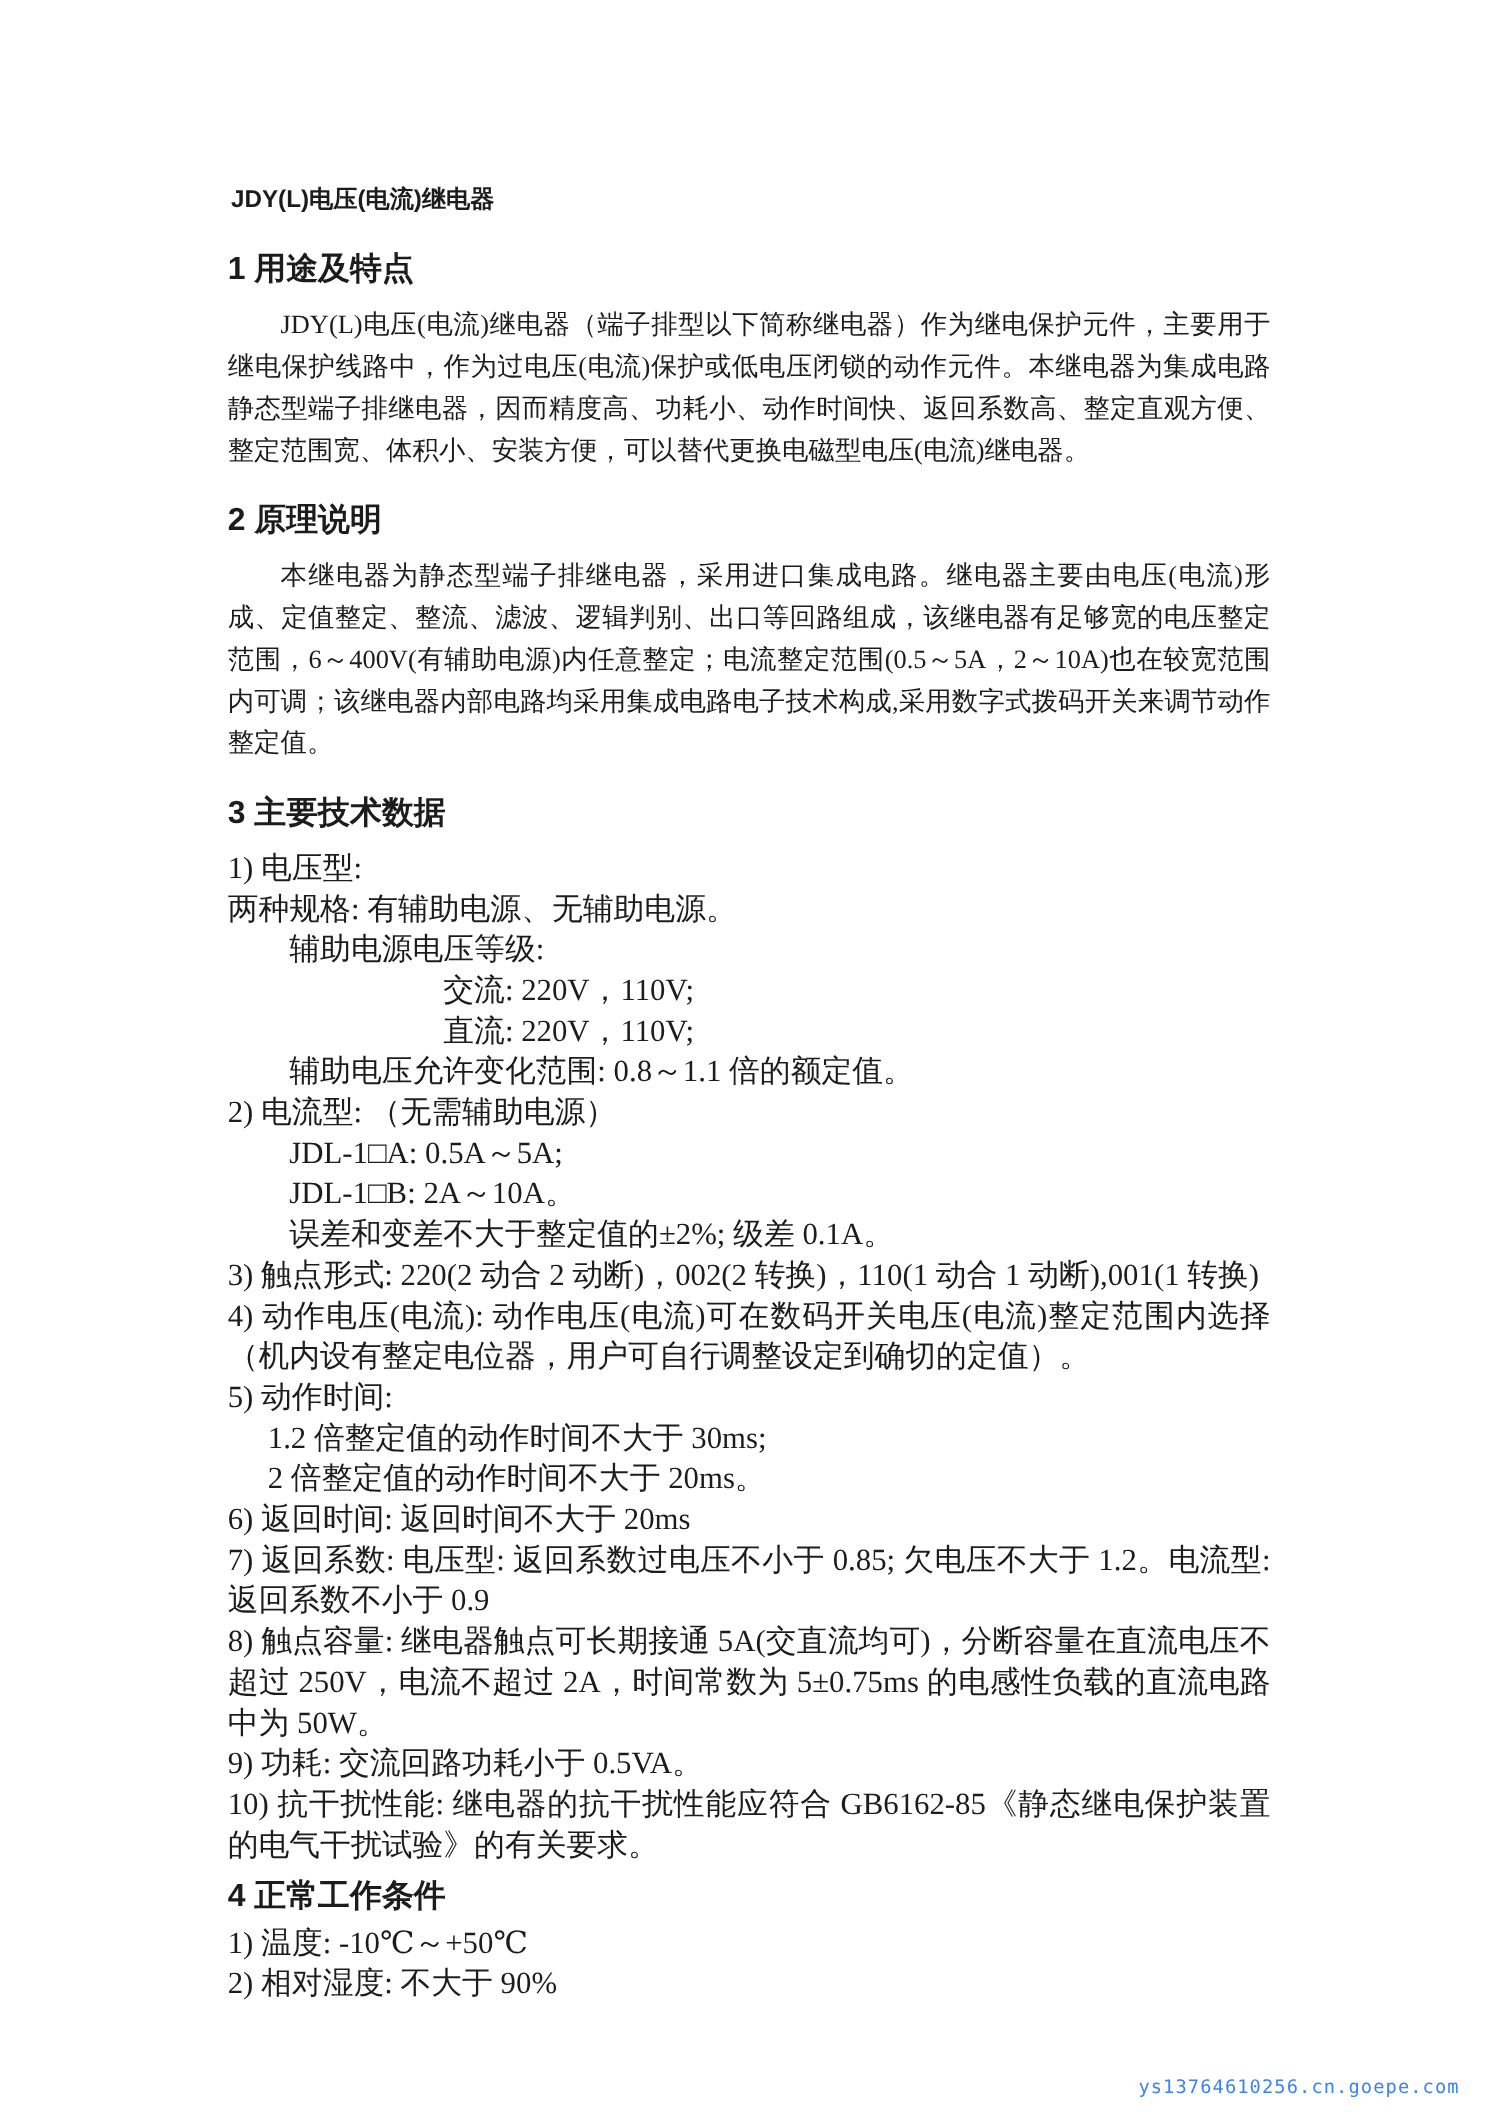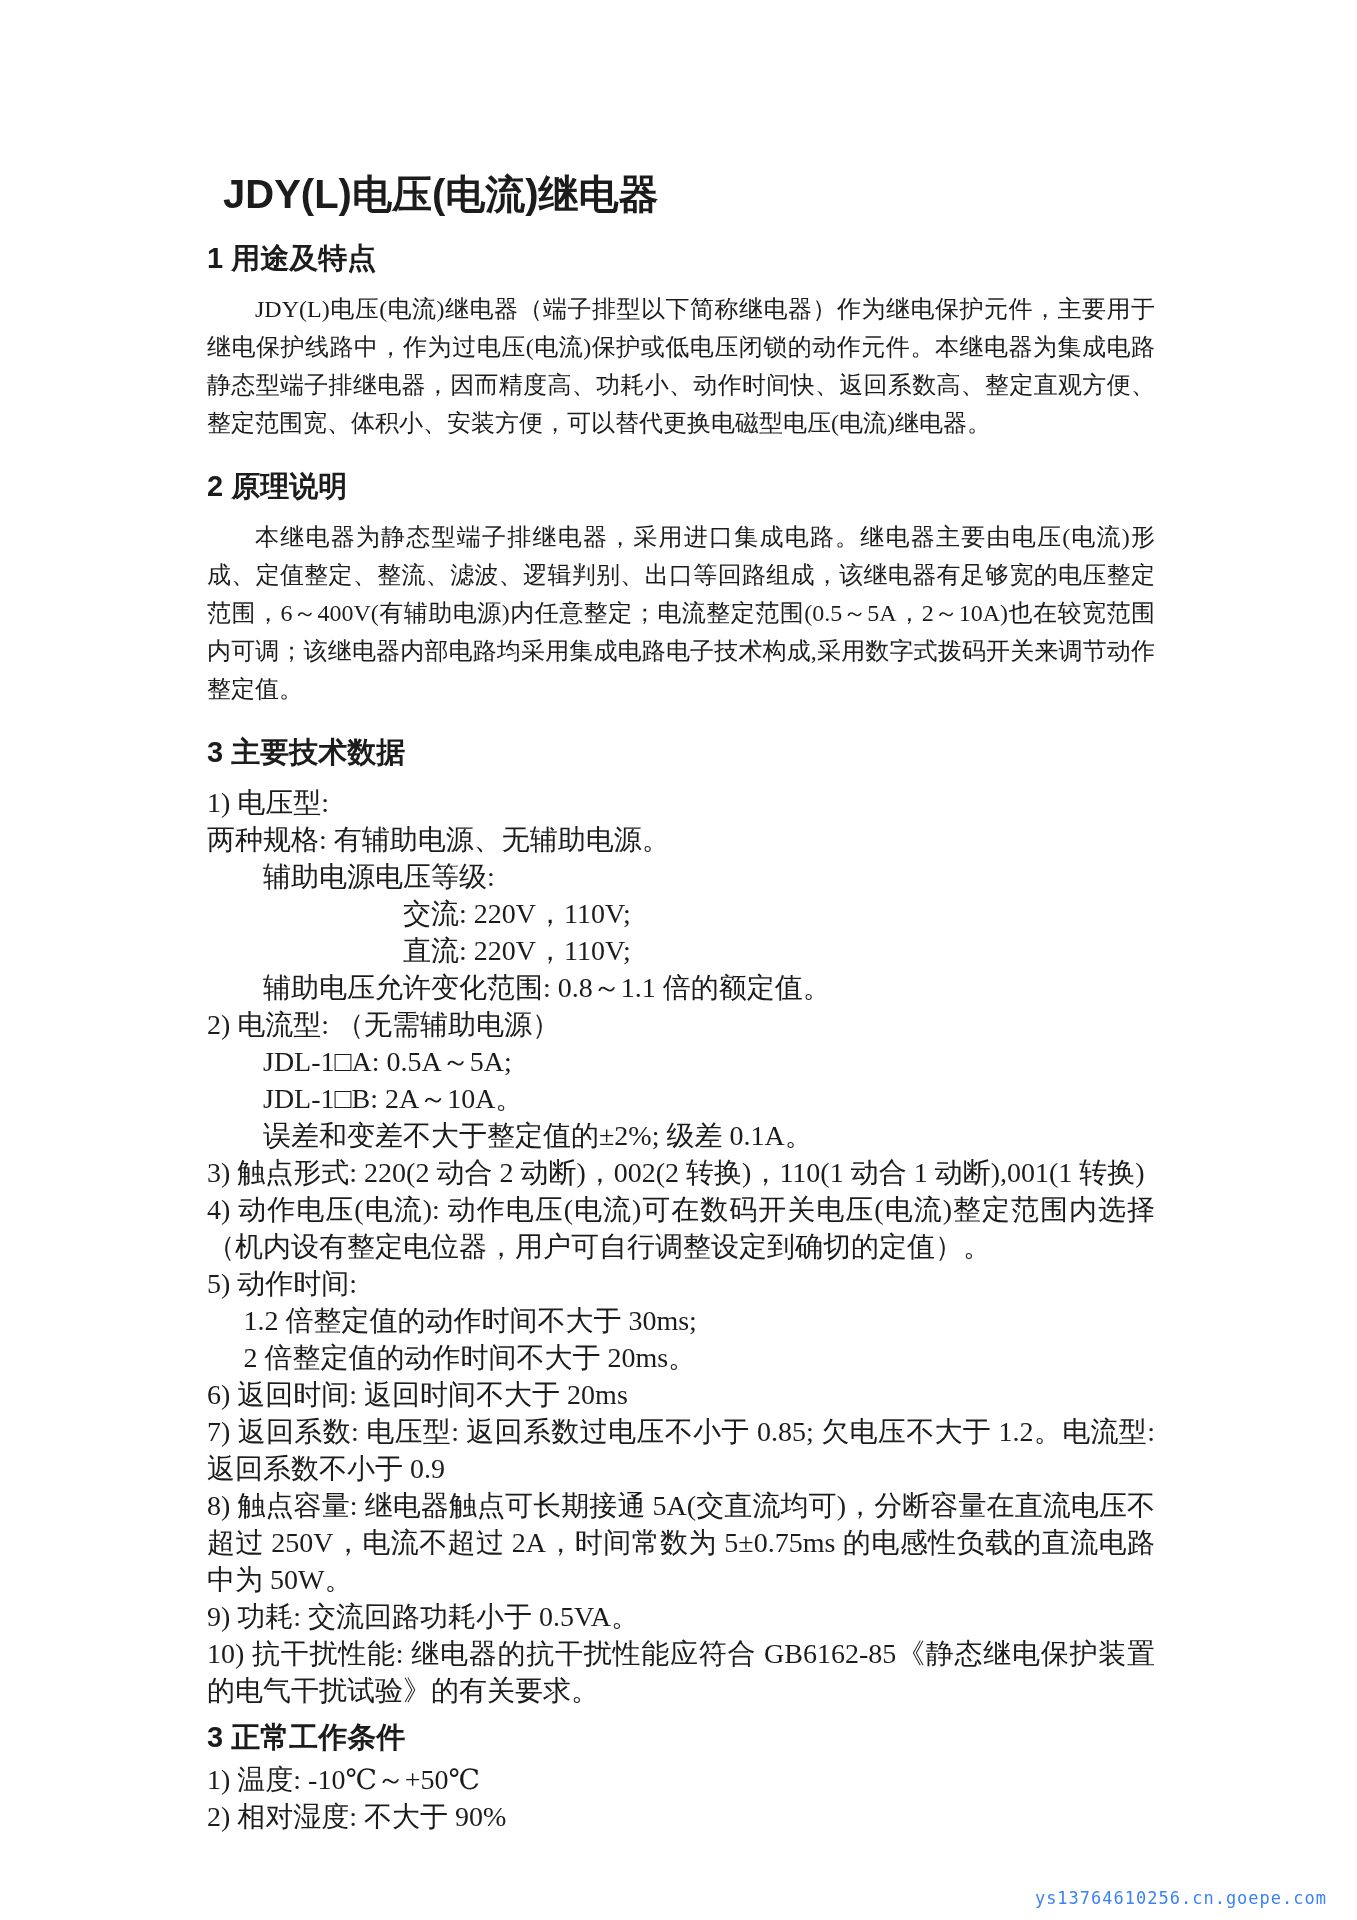--- a/index.html
+++ b/index.html
@@ -18,23 +18,23 @@
   }
   .content {
     position: absolute;
     left: 207px;
     top: 158px;
     width: 948px;
   }
   .doc-title {
     font-family: "Liberation Sans", "DejaVu Sans", sans-serif;
     font-weight: bold;
-    font-size: 40px;
+    font-size: 22px;
     line-height: 40px;
-    margin: 16px;
+    margin: 3px;
   }
   .sec-heading {
     font-family: "Liberation Sans", "DejaVu Sans", sans-serif;
     font-weight: bold;
     font-size: 29px;
     line-height: 40px;
     margin: 24px 0 12px 0;
   }
   .sec-heading.tight {
     margin: 8px 0 4px 0;
@@ -95,20 +95,20 @@
     <p class="spec-line justify">4) 动作电压(电流): 动作电压(电流)可在数码开关电压(电流)整定范围内选择（机内设有整定电位器，用户可自行调整设定到确切的定值）。</p>
     <p class="spec-line">5) 动作时间:</p>
     <p class="spec-line ind1">1.2 倍整定值的动作时间不大于 30ms;</p>
     <p class="spec-line ind1">2 倍整定值的动作时间不大于 20ms。</p>
     <p class="spec-line">6) 返回时间: 返回时间不大于 20ms</p>
     <p class="spec-line justify">7) 返回系数: 电压型: 返回系数过电压不小于 0.85; 欠电压不大于 1.2。电流型: 返回系数不小于 0.9</p>
     <p class="spec-line justify">8) 触点容量: 继电器触点可长期接通 5A(交直流均可)，分断容量在直流电压不超过 250V，电流不超过 2A，时间常数为 5±0.75ms 的电感性负载的直流电路中为 50W。</p>
     <p class="spec-line">9) 功耗: 交流回路功耗小于 0.5VA。</p>
     <p class="spec-line justify">10) 抗干扰性能: 继电器的抗干扰性能应符合 GB6162-85《静态继电保护装置的电气干扰试验》的有关要求。</p>
 
-    <p class="sec-heading tight">3 正常工作条件</p>
+    <p class="sec-heading tight">4 正常工作条件</p>
     <p class="spec-line">1) 温度: -10℃～+50℃</p>
     <p class="spec-line">2) 相对湿度: 不大于 90%</p>
 
   </div>
 
   <div class="watermark">ys13764610256.cn.goepe.com</div>
 </div>
 
 </body></html>

